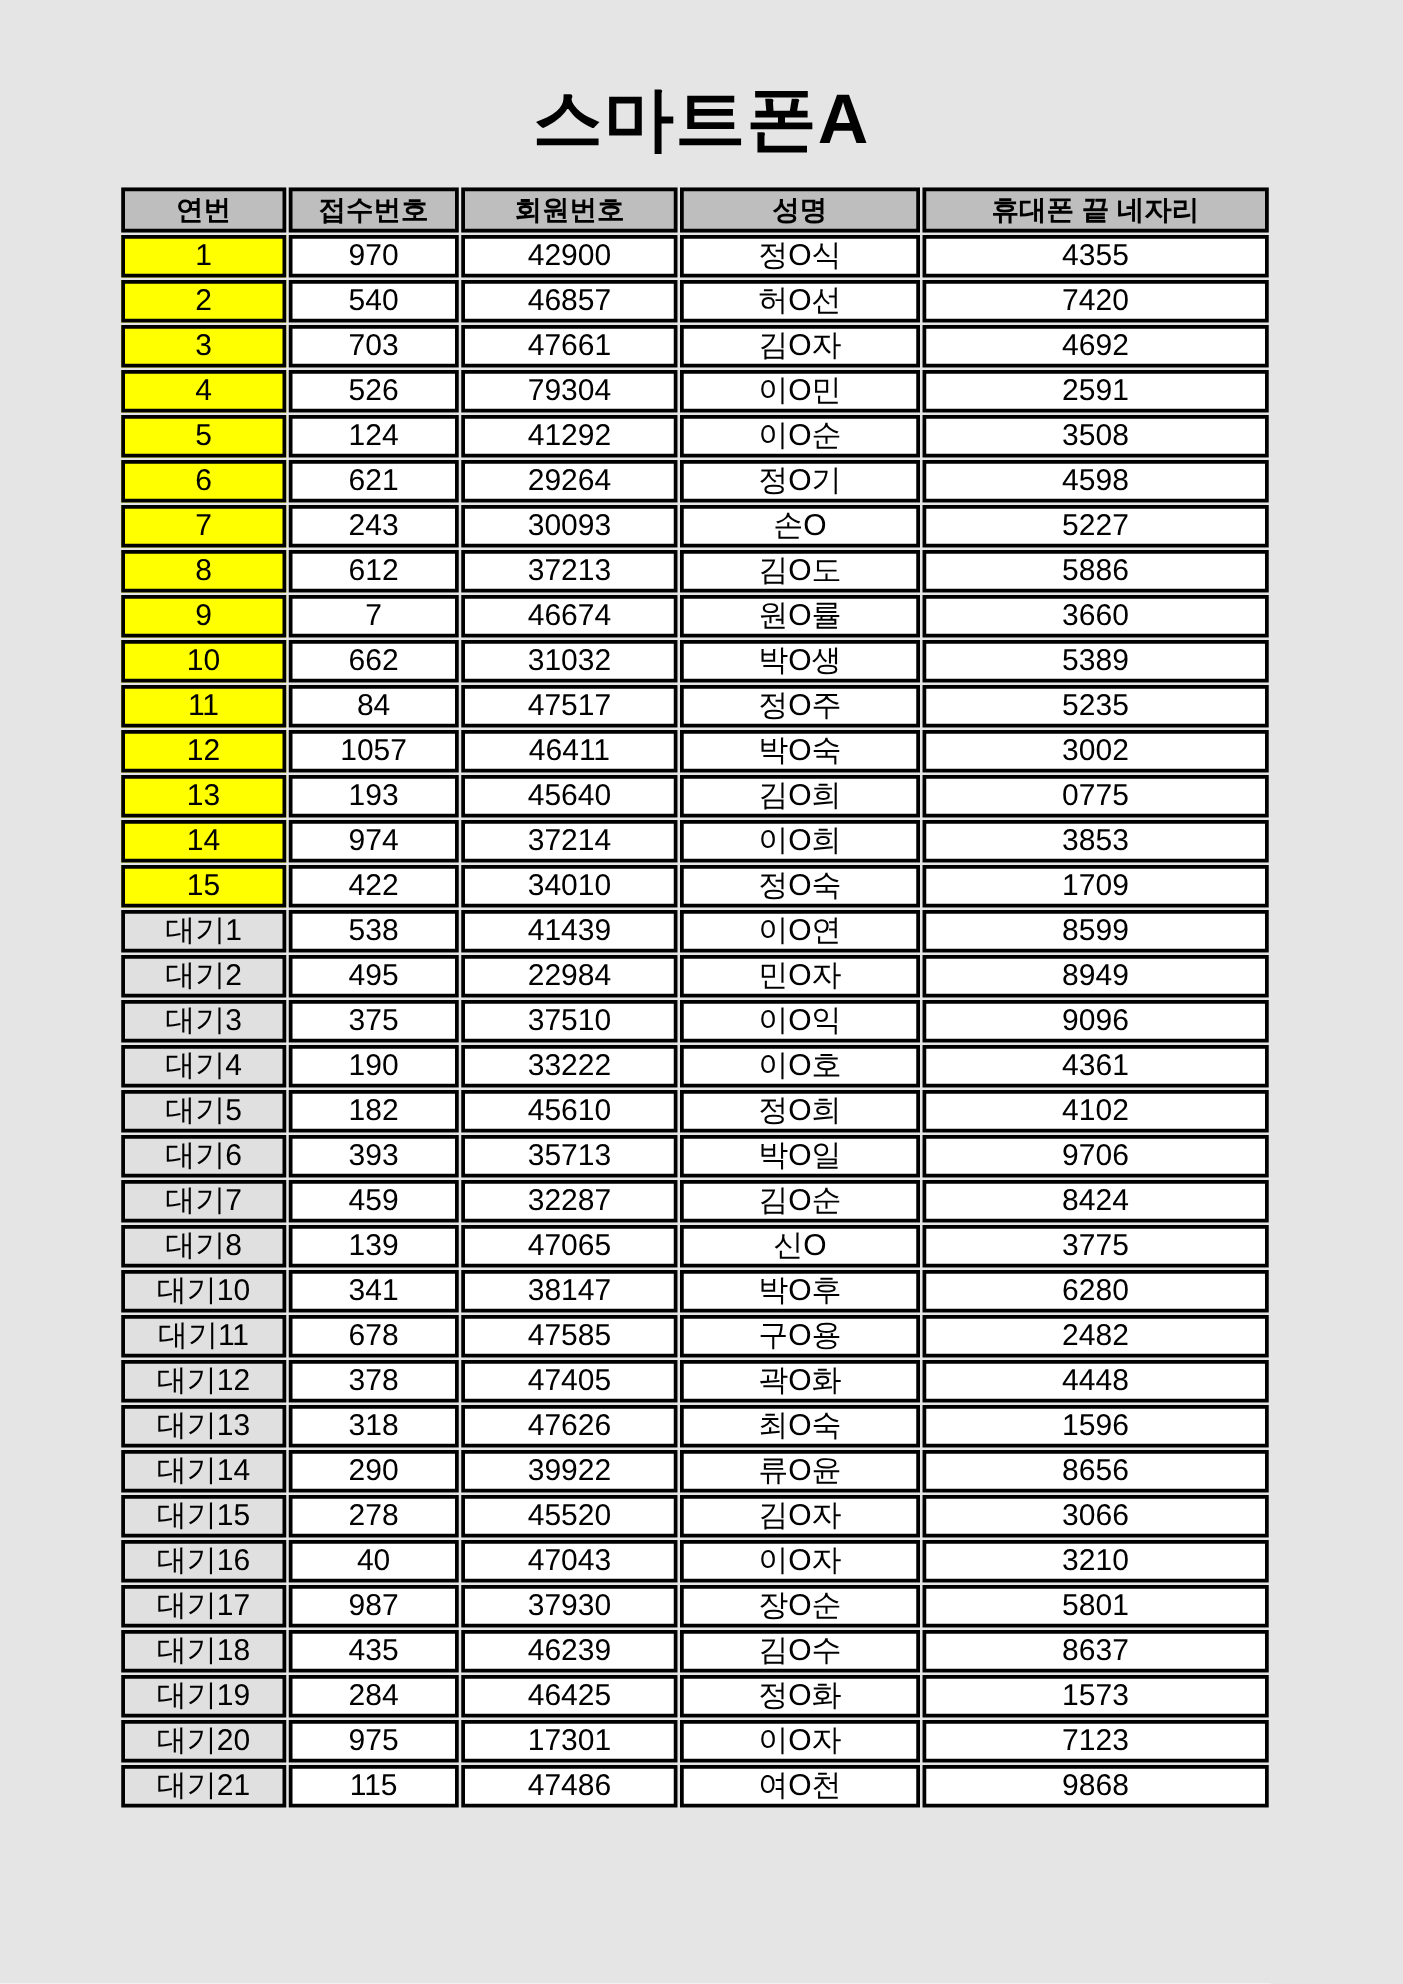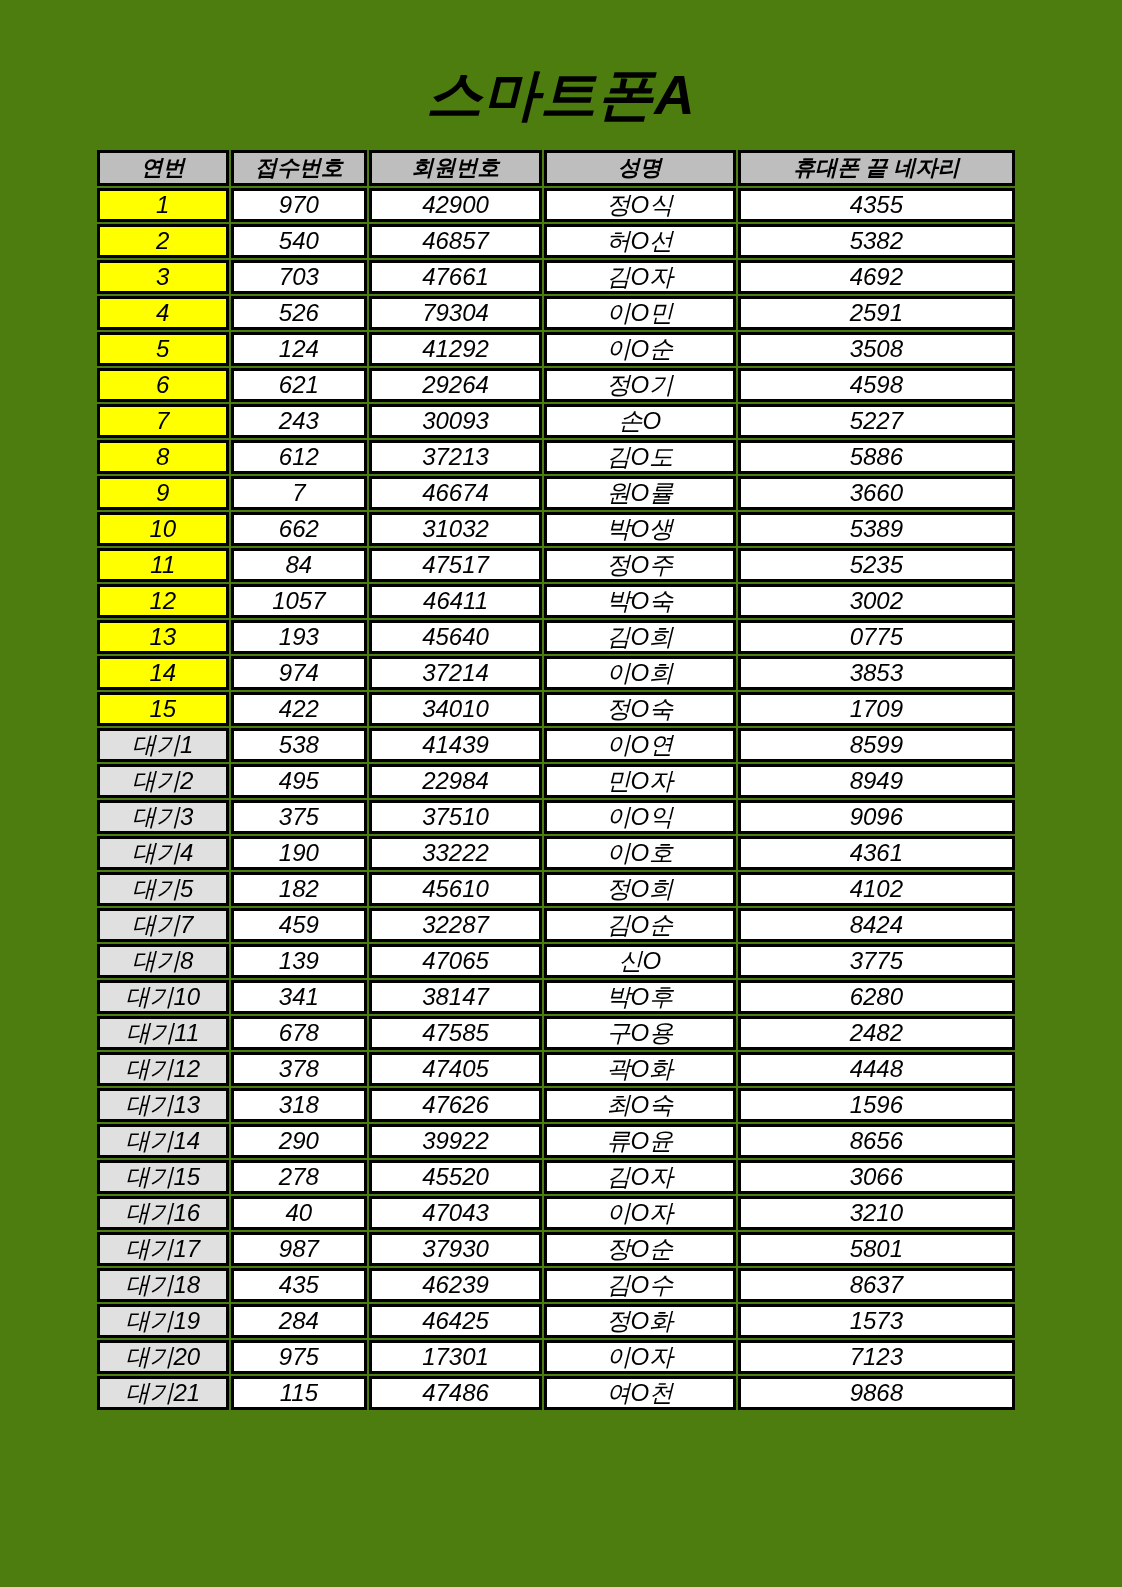--- a/index.html
+++ b/index.html
@@ -5,23 +5,22 @@
   html, body {
     margin: 0;
     padding: 0;
     background: #ffffff;
     font-family: "Liberation Sans", "DejaVu Sans", sans-serif;
   }
   .page {
     position: relative;
     width: 1122px;
     height: 1587px;
-    background: #4d7c0f;
+    background: #e5e5e5;
     overflow: hidden;
-    font-style: italic;
   }
   .title {
     margin: 0;
     padding-top: 58px;
     text-align: center;
     font-size: 56px;
     font-weight: bold;
     color: #000000;
     letter-spacing: 1px;
   }
@@ -94,21 +93,21 @@
       <td class="receipt">970</td>
       <td class="member">42900</td>
       <td class="name">정O식</td>
       <td class="phone">4355</td>
     </tr>
         <tr class="selected">
       <td class="serial">2</td>
       <td class="receipt">540</td>
       <td class="member">46857</td>
       <td class="name">허O선</td>
-      <td class="phone">5382</td>
+      <td class="phone">7420</td>
     </tr>
         <tr class="selected">
       <td class="serial">3</td>
       <td class="receipt">703</td>
       <td class="member">47661</td>
       <td class="name">김O자</td>
       <td class="phone">4692</td>
     </tr>
         <tr class="selected">
       <td class="serial">4</td>
@@ -223,20 +222,27 @@
       <td class="phone">4361</td>
     </tr>
         <tr class="waiting">
       <td class="serial">대기5</td>
       <td class="receipt">182</td>
       <td class="member">45610</td>
       <td class="name">정O희</td>
       <td class="phone">4102</td>
     </tr>
         <tr class="waiting">
+      <td class="serial">대기6</td>
+      <td class="receipt">393</td>
+      <td class="member">35713</td>
+      <td class="name">박O일</td>
+      <td class="phone">9706</td>
+    </tr>
+        <tr class="waiting">
       <td class="serial">대기7</td>
       <td class="receipt">459</td>
       <td class="member">32287</td>
       <td class="name">김O순</td>
       <td class="phone">8424</td>
     </tr>
         <tr class="waiting">
       <td class="serial">대기8</td>
       <td class="receipt">139</td>
       <td class="member">47065</td>

